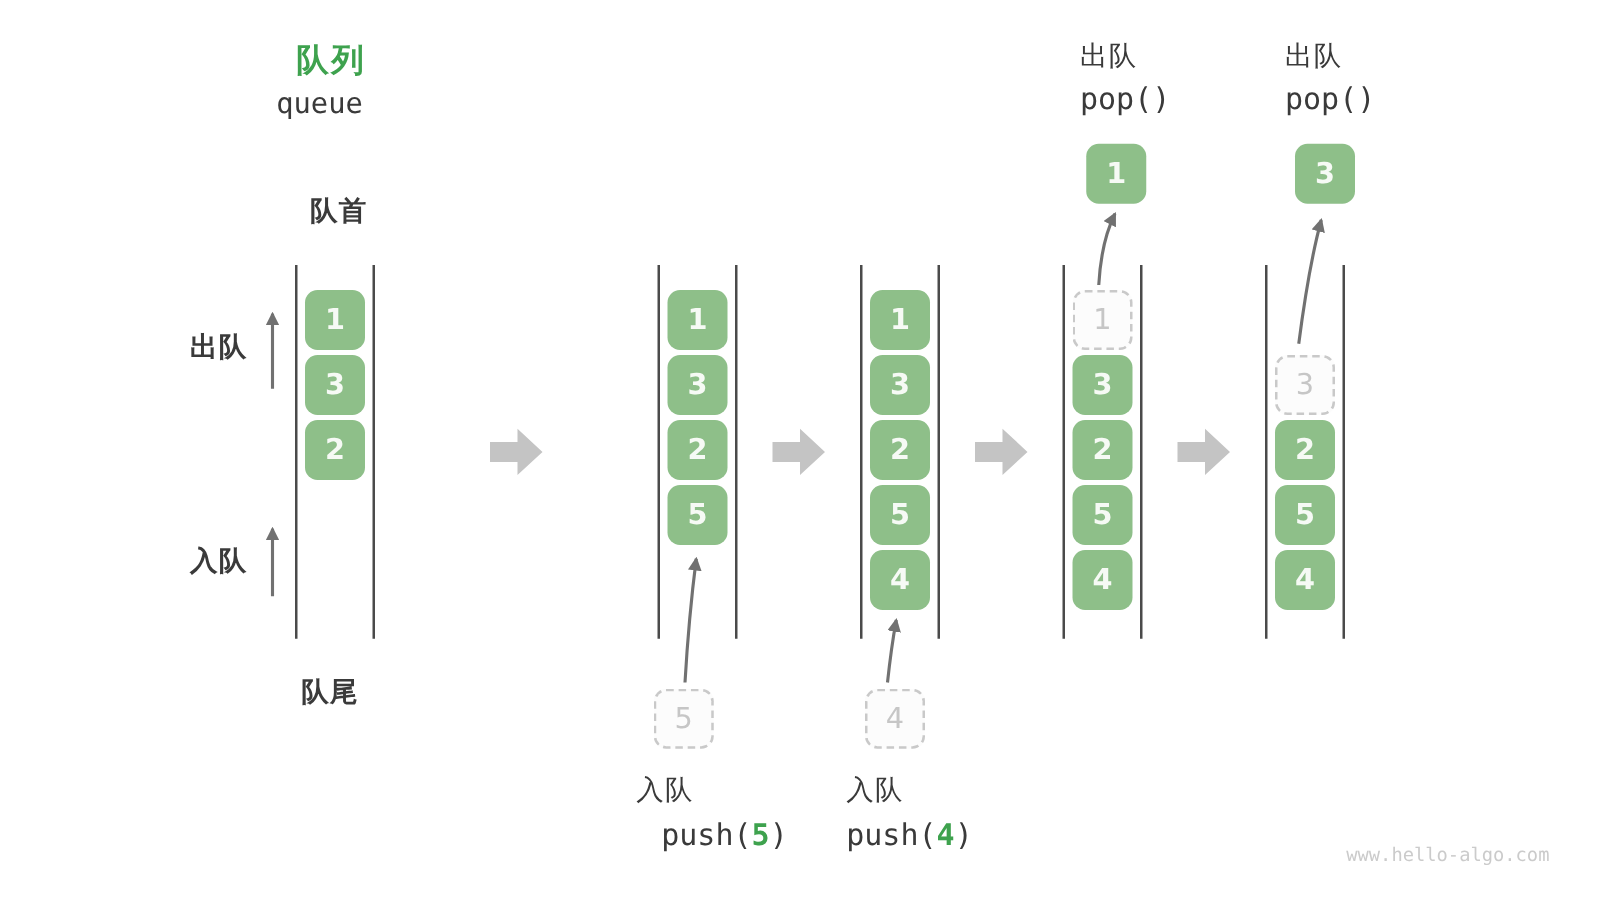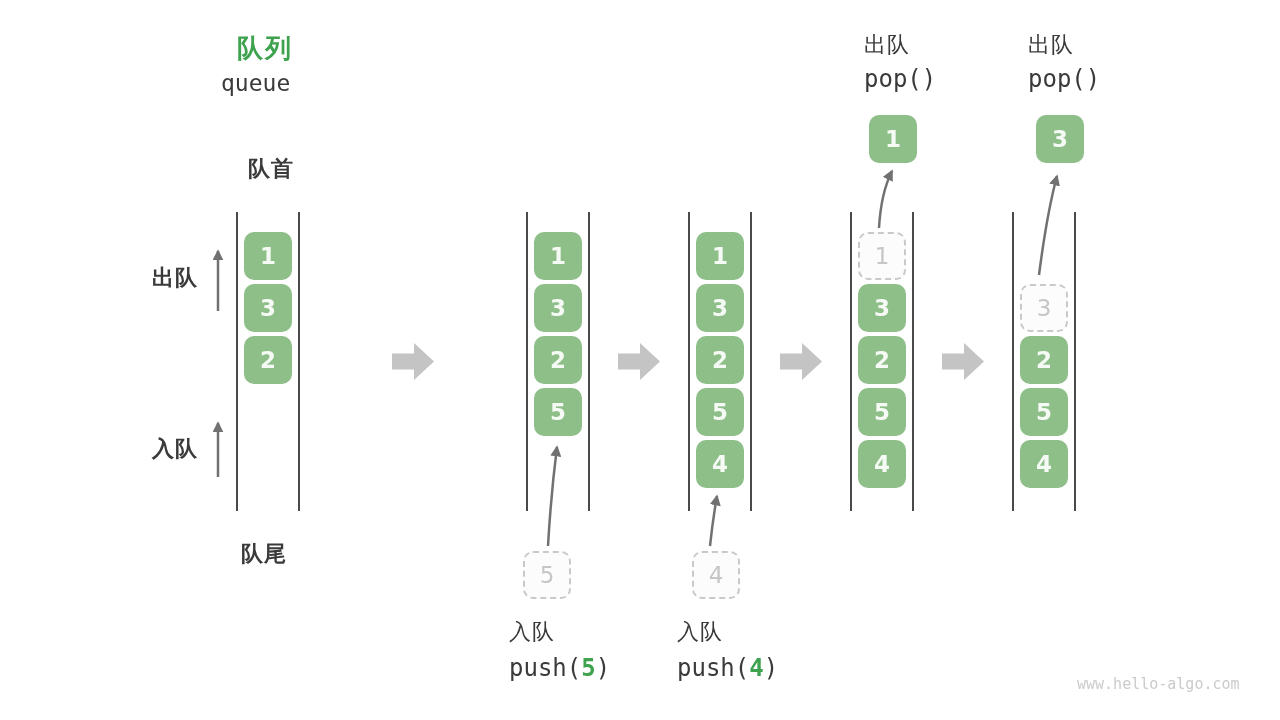--- a/index.html
+++ b/index.html
@@ -111,21 +111,21 @@
   <div class="cell" style="left:858px;top:440px">4</div>
   <div class="cell" style="left:869px;top:115px">1</div>
 
   <div class="cell ghost" style="left:1020px;top:284px">3</div>
   <div class="cell" style="left:1020px;top:336px">2</div>
   <div class="cell" style="left:1020px;top:388px">5</div>
   <div class="cell" style="left:1020px;top:440px">4</div>
   <div class="cell" style="left:1036px;top:115px">3</div>
 
   <div class="zh" style="left:509px;top:619px">入队</div>
-  <div class="code" style="left:509px;top:654px"><span>push(</span><span class="arg">5</span><span>)</span></div>
+  <div class="code" style="left:529px;top:654px"><span>push(</span><span class="arg">5</span><span>)</span></div>
 
   <div class="zh" style="left:677px;top:619px">入队</div>
   <div class="code" style="left:677px;top:654px"><span>push(</span><span class="arg">4</span><span>)</span></div>
 
   <div class="zh" style="left:864px;top:32px">出队</div>
   <div class="code" style="left:864px;top:65px">pop()</div>
 
   <div class="zh" style="left:1028px;top:32px">出队</div>
   <div class="code" style="left:1028px;top:65px">pop()</div>
 

